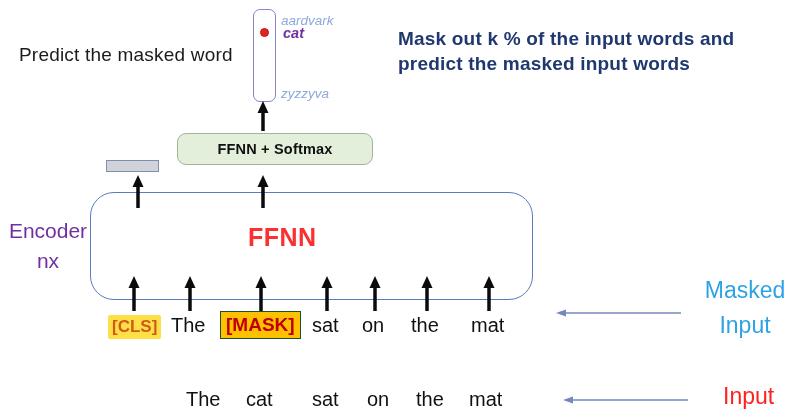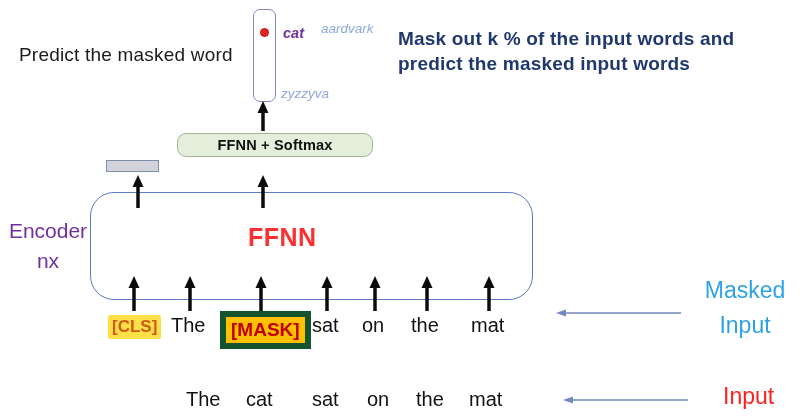--- a/index.html
+++ b/index.html
@@ -15,26 +15,26 @@
   
   .note{left:398px;top:26px;width:378px;color:#203870;
         font-size:19px;font-weight:600;line-height:25px;letter-spacing:.2px;}
 
   
   .vocab-box{left:253px;top:9px;width:21px;height:91px;border:1.2px solid #8585c8;
              border-radius:7px;background:#fff;}
   .dot{left:260px;top:28px;width:9px;height:9px;border-radius:50%;
        background:#e32222;border:1px solid #c01414;box-sizing:border-box;}
   .vocab-word{font-style:italic;color:#8ea9db;font-size:13.5px;}
-  .vocab-top{left:281px;top:21px;margin-left:40px;}
+  .vocab-top{left:281px;top:13px;}
   .vocab-pred{left:283px;top:25px;color:#7030a0;font-weight:700;font-size:14.5px;}
   .vocab-bottom{left:281px;top:86px;}
 
   
-  .ffnn-box{left:177px;top:133px;width:196px;height:24px;background:#e3efdb;
+  .ffnn-box{left:177px;top:133px;width:196px;height:32px;background:#e3efdb;
             border:1.5px solid #a3b598;border-radius:9px;display:flex;
             align-items:center;justify-content:center;box-sizing:border-box;}
   .ffnn-box span{font-size:14.5px;font-weight:600;color:#101010;letter-spacing:.2px;}
 
   
   .gray-rect{left:106px;top:160px;width:53px;height:12px;background:#d2d2da;
              border:1px solid #7e8fb0;box-sizing:border-box;}
 
   
   .bert-box{left:90px;top:192px;width:443px;height:108px;border:1.3px solid #5b7cc0;
@@ -43,21 +43,21 @@
 
   
   .encoder-label{left:0px;top:216px;width:96px;text-align:center;color:#7030a0;
                  font-size:21px;line-height:30px;}
 
   
   .tok{top:314px;font-size:20px;color:#111;white-space:nowrap;}
   .tok-special{top:315px;background:#fde047;color:#ce5b17;font-weight:700;font-size:17px;
                padding:2px 4px;border-radius:2px;}
   .tok-mask{top:311px;background:#ffc000;color:#c00000;font-weight:700;font-size:19px;
-            padding:2px 5px;border:6px solid #14532d;}
+            padding:2px 5px;border:1px solid #14532d;}
   .tok-0{left:108px;}
   .tok-1{left:171px;}
   .tok-2{left:220px;}
   .tok-3{left:312px;}
   .tok-4{left:362px;}
   .tok-5{left:411px;}
   .tok-6{left:471px;}
 
   
   .word{top:388px;font-size:20px;color:#111;}

